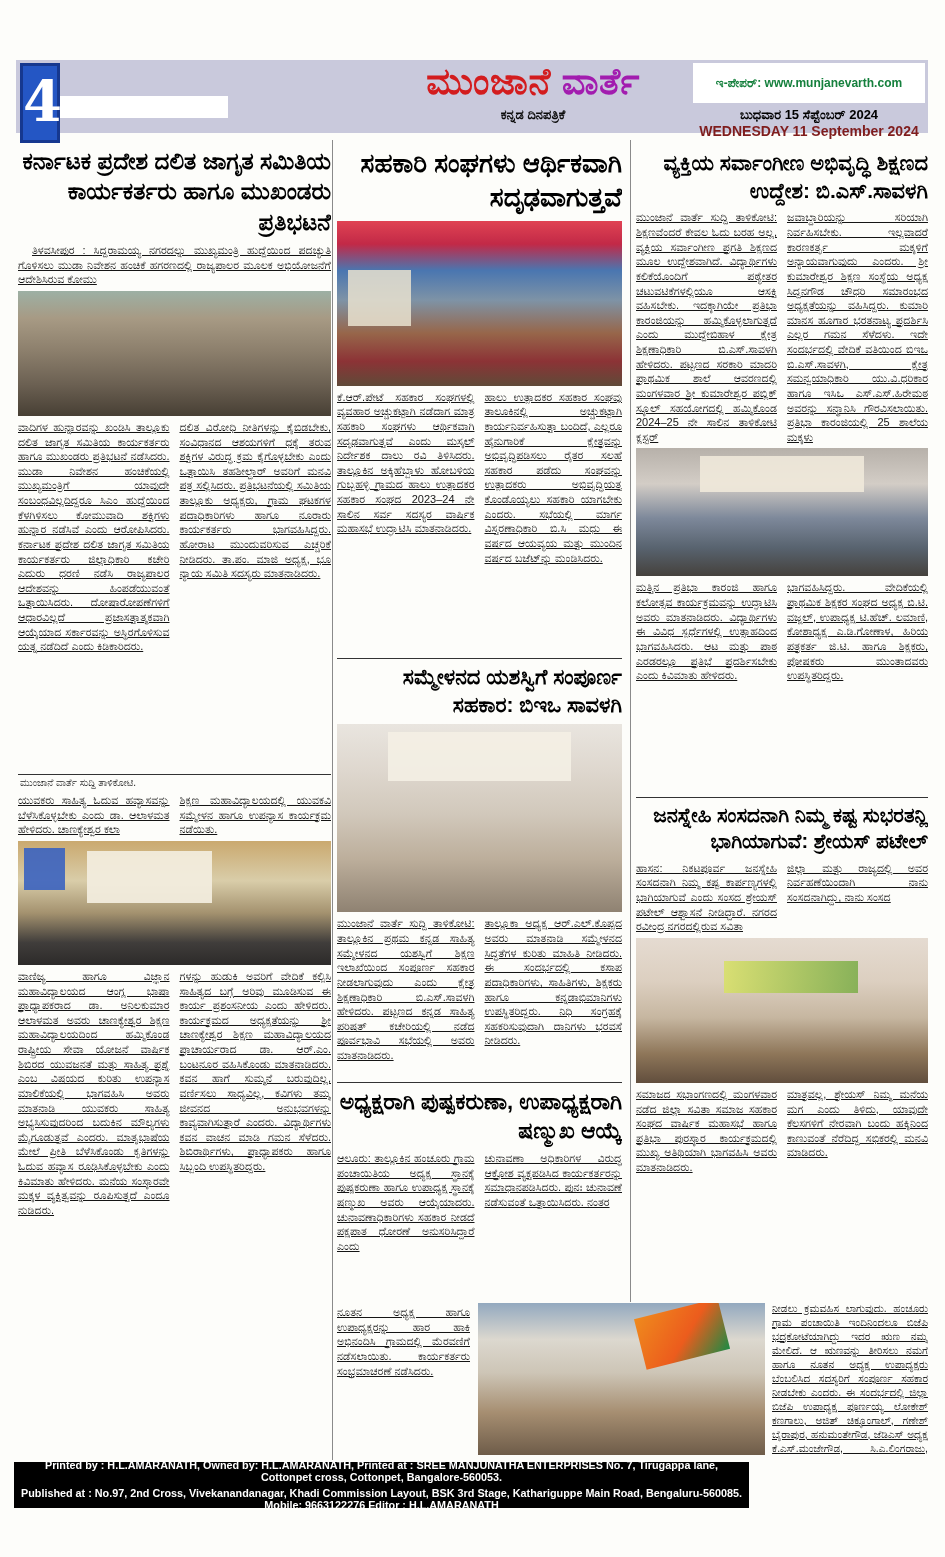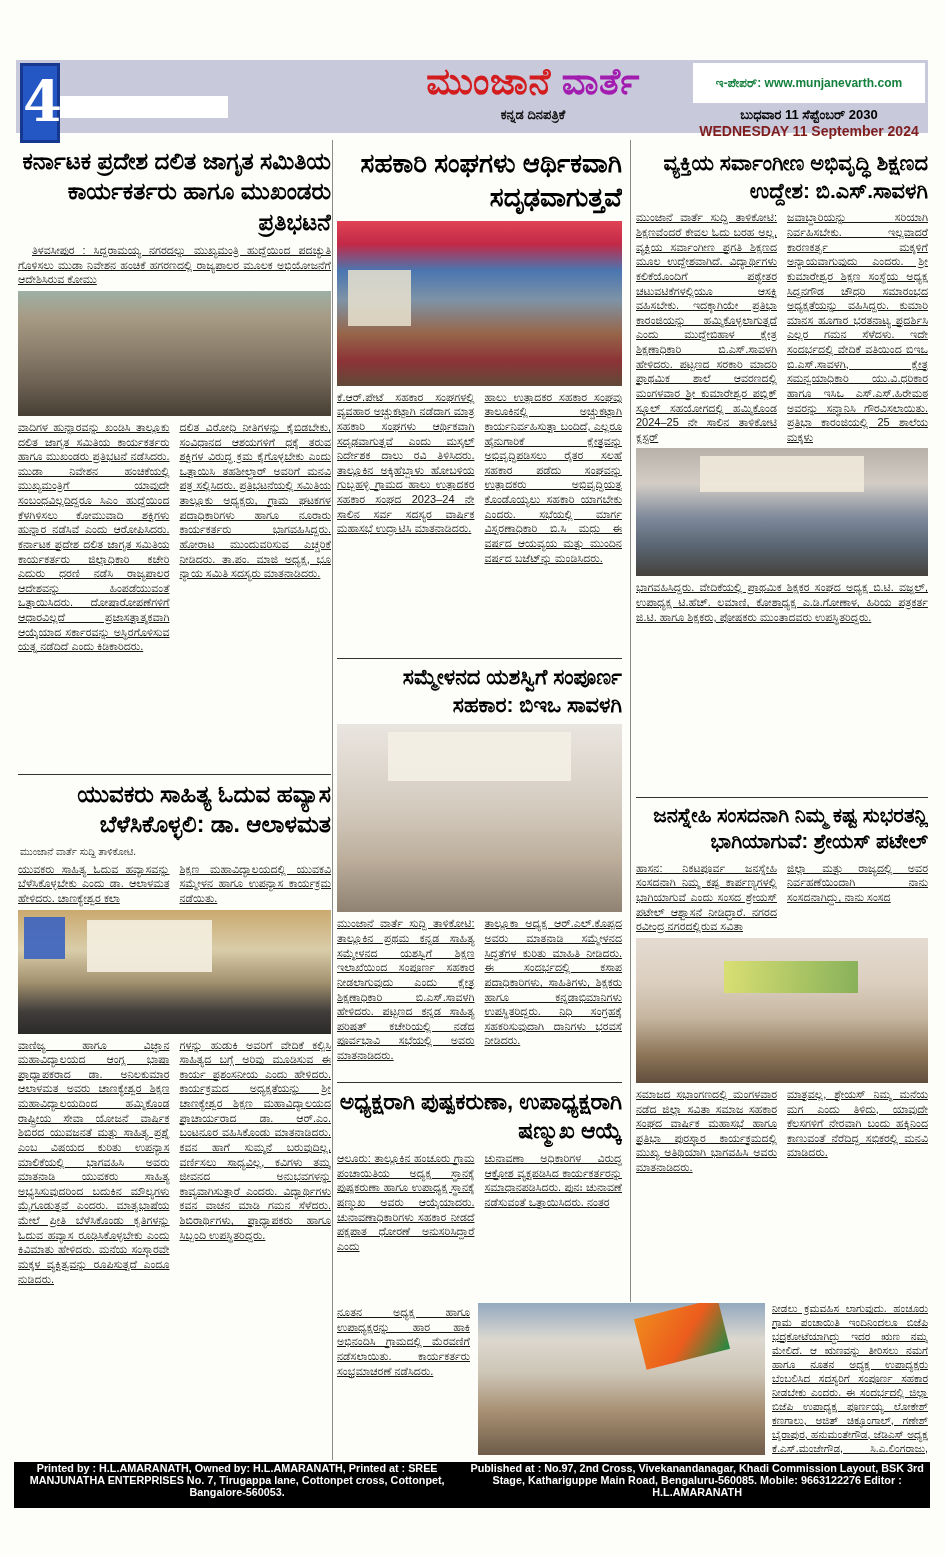--- a/index.html
+++ b/index.html
@@ -63,43 +63,43 @@
   .art-c{left:636px;top:145px;width:292px;height:645px;}
   .art-d{left:18px;top:774px;width:313px;height:686px;}
   .art-e{left:337px;top:658px;width:285px;height:419px;}
   .art-f{left:337px;top:1082px;width:285px;height:218px;}
   .art-f-cont{left:337px;top:1305px;width:133px;height:152px;}
   .art-g{left:636px;top:797px;width:292px;height:501px;}
   .art-br{left:772px;top:1302px;width:156px;height:156px;}
   .art-br .body-txt{font-size:10.5px;}
 
   
-  .footer{position:absolute;left:14px;top:1462px;width:916px;height:46px;background:#000;
-     color:#fff;display:flex;flex-direction:row;justify-content:center;gap:4px;
+  .footer{position:absolute;left:14px;top:1462px;width:735px;height:46px;background:#000;
+     color:#fff;display:flex;flex-direction:column;justify-content:center;gap:4px;
      text-align:center;font-size:10.8px;font-weight:bold;}
   .footer div{padding:0 6px;}
 </style>
 </head>
 <body>
 
 <div class="page">
 
   <div class="masthead">
     <div class="pagenum-box">4</div>
     <div class="white-stripe"></div>
     <div class="mast-title">
       <div class="main">
         <span class="red">ಮುಂಜಾನೆ</span>
         <span class="blk">ವಾರ್ತೆ</span>
       </div>
       <div class="sub">ಕನ್ನಡ ದಿನಪತ್ರಿಕೆ</div>
     </div>
     <div class="mast-right">
       <div class="epaper">ಇ-ಪೇಪರ್: www.munjanevarth.com</div>
-      <div class="date-kn">ಬುಧವಾರ 11 ಸೆಪ್ಟೆಂಬರ್ 2030</div>
+      <div class="date-kn">ಬುಧವಾರ 15 ಸೆಪ್ಟೆಂಬರ್ 2024</div>
       <div class="date-en">WEDNESDAY 11 September 2024</div>
     </div>
   </div>
 
   <div class="vline v1"></div>
   <div class="vline v2"></div>
 
   <div class="article art-a">
     <div class="headline h-a">ಕರ್ನಾಟಕ ಪ್ರದೇಶ ದಲಿತ ಜಾಗೃತ ಸಮಿತಿಯ ಕಾರ್ಯಕರ್ತರು ಹಾಗೂ ಮುಖಂಡರು ಪ್ರತಿಭಟನೆ</div>
     <p class="body-txt intro">ತಿಳವಸೀಪುರ : ಸಿದ್ದರಾಮಯ್ಯ ನಗರದಲ್ನು ಮುಖ್ಯಮಂತ್ರಿ ಹುದ್ದೆಯಿಂದ ಪದಚ್ಯುತಿ ಗೊಳಿಸಲು ಮುಡಾ ನಿವೇಶನ ಹಂಚಿಕೆ ಹಗರಣದಲ್ಲಿ ರಾಜ್ಯಪಾಲರ ಮೂಲಕ ಅಭಿಯೋಜನೆಗೆ ಆದೇಶಿಸಿರುವ ಕೋಮು</p>
@@ -124,26 +124,26 @@
   <div class="article art-c">
     <div class="headline h-c">ವ್ಯಕ್ತಿಯ ಸರ್ವಾಂಗೀಣ ಅಭಿವೃದ್ಧಿ ಶಿಕ್ಷಣದ ಉದ್ದೇಶ: ಬಿ.ಎಸ್.ಸಾವಳಗಿ</div>
     <div class="tc body-txt">
       <p>ಮುಂಜಾನೆ ವಾರ್ತೆ ಸುದ್ದಿ ತಾಳಿಕೋಟಿ: ಶಿಕ್ಷಣವೆಂದರೆ ಕೇವಲ ಓದು ಬರಹ ಅಲ್ಲ, ವ್ಯಕ್ತಿಯ ಸರ್ವಾಂಗೀಣ ಪ್ರಗತಿ ಶಿಕ್ಷಣದ ಮೂಲ ಉದ್ದೇಶವಾಗಿದೆ. ವಿದ್ಯಾರ್ಥಿಗಳು ಕಲಿಕೆಯೊಂದಿಗೆ ಪಠ್ಯೇತರ ಚಟುವಟಿಕೆಗಳಲ್ಲಿಯೂ ಆಸಕ್ತಿ ವಹಿಸಬೇಕು. ಇದಕ್ಕಾಗಿಯೇ ಪ್ರತಿಭಾ ಕಾರಂಜಿಯನ್ನು ಹಮ್ಮಿಕೊಳ್ಳಲಾಗುತ್ತದೆ ಎಂದು ಮುದ್ದೇಬಿಹಾಳ ಕ್ಷೇತ್ರ ಶಿಕ್ಷಣಾಧಿಕಾರಿ ಬಿ.ಎಸ್.ಸಾವಳಗಿ ಹೇಳಿದರು. ಪಟ್ಟಣದ ಸರಕಾರಿ ಮಾದರಿ ಪ್ರಾಥಮಿಕ ಶಾಲೆ ಆವರಣದಲ್ಲಿ ಮಂಗಳವಾರ ಶ್ರೀ ಕುಮಾರೇಶ್ವರ ಪಬ್ಲಿಕ್ ಸ್ಕೂಲ್ ಸಹಯೋಗದಲ್ಲಿ ಹಮ್ಮಿಕೊಂಡ 2024–25 ನೇ ಸಾಲಿನ ತಾಳಿಕೋಟಿ ಕ್ಲಸ್ಟರ್</p>
       <p>ಜವಾಬ್ದಾರಿಯನ್ನು ಸರಿಯಾಗಿ ನಿರ್ವಹಿಸಬೇಕು. ಇಲ್ಲವಾದರೆ ಕಾರಣಕರ್ತೃ ಮಕ್ಕಳಿಗೆ ಅನ್ಯಾಯವಾಗುವುದು ಎಂದರು. ಶ್ರೀ ಕುಮಾರೇಶ್ವರ ಶಿಕ್ಷಣ ಸಂಸ್ಥೆಯ ಅಧ್ಯಕ್ಷ ಸಿದ್ದನಗೌಡ ಚೌಧರಿ ಸಮಾರಂಭದ ಅಧ್ಯಕ್ಷತೆಯನ್ನು ವಹಿಸಿದ್ದರು. ಕುಮಾರಿ ಮಾನಸ ಹೂಗಾರ ಭರತನಾಟ್ಯ ಪ್ರದರ್ಶಿಸಿ ಎಲ್ಲರ ಗಮನ ಸೆಳೆದಳು. ಇದೇ ಸಂದರ್ಭದಲ್ಲಿ ವೇದಿಕೆ ವತಿಯಿಂದ ಬಿಇಒ ಬಿ.ಎಸ್.ಸಾವಳಗಿ, ಕ್ಷೇತ್ರ ಸಮನ್ವಯಾಧಿಕಾರಿ ಯು.ವಿ.ಧರಿಕಾರ ಹಾಗೂ ಇಸಿಒ ಎಸ್.ಎಸ್.ಹಿರೇಮಠ ಅವರನ್ನು ಸನ್ಮಾನಿಸಿ ಗೌರವಿಸಲಾಯಿತು. ಪ್ರತಿಭಾ ಕಾರಂಜಿಯಲ್ಲಿ 25 ಶಾಲೆಯ ಮಕ್ಕಳು</p>
     </div>
     <div class="photo photo-c">
         <div class="banner"></div>
       </div>
     <div class="tc body-txt">
+      <p>ಮತ್ತಿನ ಪ್ರತಿಭಾ ಕಾರಂಜಿ ಹಾಗೂ ಕಲೋತ್ಸವ ಕಾರ್ಯಕ್ರಮವನ್ನು ಉದ್ಘಾಟಿಸಿ ಅವರು ಮಾತನಾಡಿದರು. ವಿದ್ಯಾರ್ಥಿಗಳು ಈ ವಿವಿಧ ಸ್ಪರ್ಧೆಗಳಲ್ಲಿ ಉತ್ಸಾಹದಿಂದ ಭಾಗವಹಿಸಿದರು. ಆಟ ಮತ್ತು ಪಾಠ ಎರಡರಲ್ಲೂ ಪ್ರತಿಭೆ ಪ್ರದರ್ಶಿಸಬೇಕು ಎಂದು ಕಿವಿಮಾತು ಹೇಳಿದರು.</p>
       <p>ಭಾಗವಹಿಸಿದ್ದರು. ವೇದಿಕೆಯಲ್ಲಿ ಪ್ರಾಥಮಿಕ ಶಿಕ್ಷಕರ ಸಂಘದ ಅಧ್ಯಕ್ಷ ಬಿ.ಟಿ. ವಜ್ಜಲ್, ಉಪಾಧ್ಯಕ್ಷ ಟಿ.ಹೆಚ್. ಲಮಾಣಿ, ಕೋಶಾಧ್ಯಕ್ಷ ಎ.ಡಿ.ಗೋಣಾಳ, ಹಿರಿಯ ಪತ್ರಕರ್ತ ಜಿ.ಟಿ. ಹಾಗೂ ಶಿಕ್ಷಕರು, ಪೋಷಕರು ಮುಂತಾದವರು ಉಪಸ್ಥಿತರಿದ್ದರು.</p>
     </div>
   </div>
 
   <div class="article art-d rule-top">
-    <div class="headline h-d">ಯುವಕರು ಸಾಹಿತ್ಯ ಓದುವ ಹವ್ಯಾಸ ಬೆಳೆಸಿಕೊಳ್ಳಲಿ: ಡಾ. ಆಲಾಳಮತ</div>
     <div class="byline">ಮುಂಜಾನೆ ವಾರ್ತೆ ಸುದ್ದಿ ತಾಳಿಕೋಟಿ.</div>
     <div class="tc body-txt">
       <p>ಯುವಕರು ಸಾಹಿತ್ಯ ಓದುವ ಹವ್ಯಾಸವನ್ನು ಬೆಳೆಸಿಕೊಳ್ಳಬೇಕು ಎಂದು ಡಾ. ಆಲಾಳಮತ ಹೇಳಿದರು. ಚಾಣಕ್ಯೇಶ್ವರ ಕಲಾ</p>
       <p>ಶಿಕ್ಷಣ ಮಹಾವಿದ್ಯಾಲಯದಲ್ಲಿ ಯುವಕವಿ ಸಮ್ಮೇಳನ ಹಾಗೂ ಉಪನ್ಯಾಸ ಕಾರ್ಯಕ್ರಮ ನಡೆಯಿತು.</p>
     </div>
     <div class="photo photo-d">
       <div class="flagblue"></div>
       <div class="banner"></div>
     </div>
     <div class="tc body-txt">

